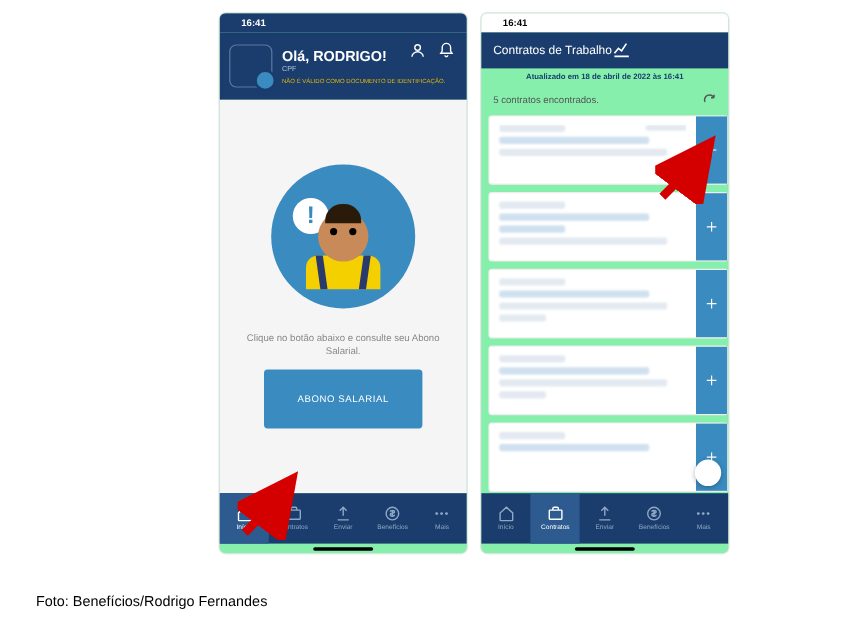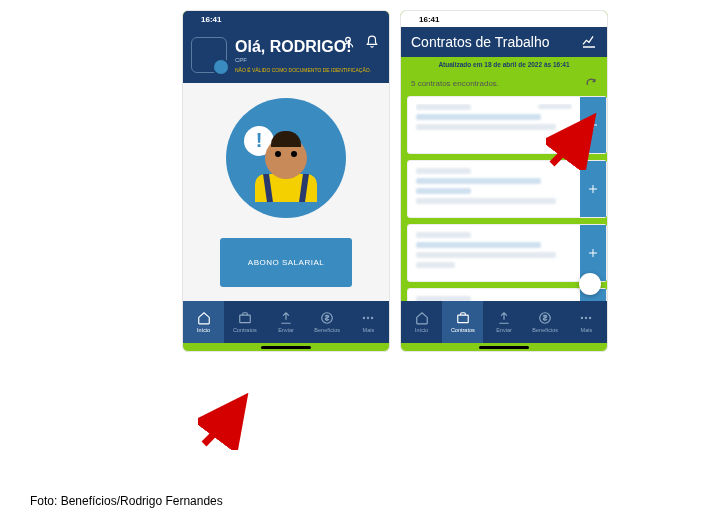--- a/index.html
+++ b/index.html
@@ -1,29 +1,29 @@
 <!DOCTYPE html>
 <html><head>
 <meta charset="utf-8">
 <style>
   * { box-sizing: border-box; margin: 0; padding: 0; }
   body { font-family: -apple-system, Helvetica, Arial, sans-serif; background: #fff; width: 704px; height: 528px; position: relative; }
   .canvas { position: relative; width: 704px; height: 528px; }
   .phones { position: absolute; top: 10px; left: 182px; display: flex; gap: 10px; }
-  .phone { width: 208px; height: 342px; background: #84cc16; border: 1px solid #e5e5e5; border-radius: 6px; overflow: hidden; display: flex; flex-direction: column; position: relative; }
+  .phone { width: 208px; height: 452px; background: #86efac; border: 1px solid #e5e5e5; border-radius: 6px; overflow: hidden; display: flex; flex-direction: column; position: relative; }
   
   .statusbar { height: 16px; background: #1a3d6d; color: #fff; font-size: 8px; display: flex; justify-content: space-between; align-items: center; padding: 0 18px; font-weight: 600; }
   .statusbar.light { background: #fff; color: #000; }
   .sb-icons { display: flex; gap: 3px; align-items: center; }
   
   
   .p1-header { background: #1a3d6d; height: 56px; padding: 4px 8px; display: flex; align-items: center; gap: 8px; position: relative; }
   .avatar-box { width: 36px; height: 36px; border: 1px solid #5a7aa0; border-radius: 6px; position: relative; }
   .avatar-box::after { content: ""; position: absolute; right: -4px; bottom: -4px; width: 14px; height: 14px; background: #3a8bc0; border-radius: 50%; border: 2px solid #1a3d6d; }
-  .greet { color: #fff; font-size: 16px; font-weight: 600; }
+  .greet { color: #fff; font-size: 12px; font-weight: 600; }
   .sub1 { color: #b0c4de; font-size: 6px; margin-top: 1px; }
   .sub2 { color: #e8b800; font-size: 5px; margin-top: 4px; }
   .hdr-icons { position: absolute; right: 10px; top: 8px; display: flex; gap: 10px; color: #fff; }
   .hdr-icons svg { width: 14px; height: 14px; }
   
   .p1-body { flex: 1; background: #f5f5f5; display: flex; flex-direction: column; align-items: center; justify-content: center; padding: 10px; }
   .circle { width: 120px; height: 120px; border-radius: 50%; background: #3a8bc0; display: flex; align-items: center; justify-content: center; margin-bottom: 20px; position: relative; }
   .man-face { width: 42px; height: 42px; background: #c98a5a; border-radius: 50%; position: relative; }
   .man-face::before { content: ""; position: absolute; top: -6px; left: 6px; width: 30px; height: 16px; background: #2a1a0a; border-radius: 14px 14px 0 0; }
   .man-face::after { content: ""; position: absolute; top: 14px; left: 10px; width: 6px; height: 6px; background: #000; border-radius: 50%; box-shadow: 16px 0 0 #000; }
@@ -38,21 +38,21 @@
   
   
   .bottomnav { height: 42px; background: #1a3d6d; display: flex; }
   .nav-item { flex: 1; display: flex; flex-direction: column; align-items: center; justify-content: center; gap: 2px; color: #8fa8c4; font-size: 5.5px; }
   .nav-item.active { background: #2d5a8f; color: #fff; }
   .nav-item svg { width: 14px; height: 14px; }
   .home-ind { height: 8px; display: flex; justify-content: center; align-items: center; }
   .home-ind::after { content: ""; width: 50px; height: 3px; background: #000; border-radius: 2px; }
   
   
-  .p2-titlebar { background: #1a3d6d; height: 30px; display: flex; align-items: center; justify-content: space-between; padding: 0 10px; color: #fff; font-size: 14px; }
+  .p2-titlebar { background: #1a3d6d; height: 30px; display: flex; align-items: center; justify-content: flex-start; padding: 0 10px; color: #fff; font-size: 10px; }
   .p2-titlebar svg { width: 16px; height: 16px; }
   .updated { font-size: 6.5px; color: #1a3d6d; text-align: center; padding: 4px; font-weight: 600; }
   .found-row { display: flex; justify-content: space-between; align-items: center; padding: 4px 10px 6px; font-size: 8px; color: #555; }
   .found-row svg { width: 12px; height: 12px; }
   .contracts { flex: 1; overflow: hidden; padding: 0 0 0 6px; }
   .card { background: #fff; border: 1px solid #eee; border-radius: 3px; margin-bottom: 6px; display: flex; min-height: 58px; }
   .card-body { flex: 1; padding: 7px 8px; }
   .blur-line { height: 6px; background: #e3e9f0; border-radius: 2px; margin-bottom: 4px; filter: blur(1px); }
   .bl-sm { width: 35%; }
   .bl-md { width: 80%; background: #cfe0ef; }
@@ -110,20 +110,21 @@
       </div>
       <div class="p1-body">
         <div class="circle">
           <div class="speech">
               <span>!</span>
             </div>
           <div class="man-body"></div>
           <div class="man-strap"></div>
           <div class="man-face"></div>
         </div>
+        <div class="prompt-text">Clique no botão abaixo e consulte seu Abono Salarial.</div>
         <div class="btn-salarial">ABONO SALARIAL</div>
       </div>
       <div class="bottomnav">
         <div class="nav-item active">
           <svg viewBox="0 0 24 24" fill="none" stroke="currentColor" stroke-width="2">
               <path d="M3 11l9-8 9 8v10a1 1 0 01-1 1H4a1 1 0 01-1-1z"></path>
             </svg>
           <span>Início</span>
         </div>
         <div class="nav-item">

